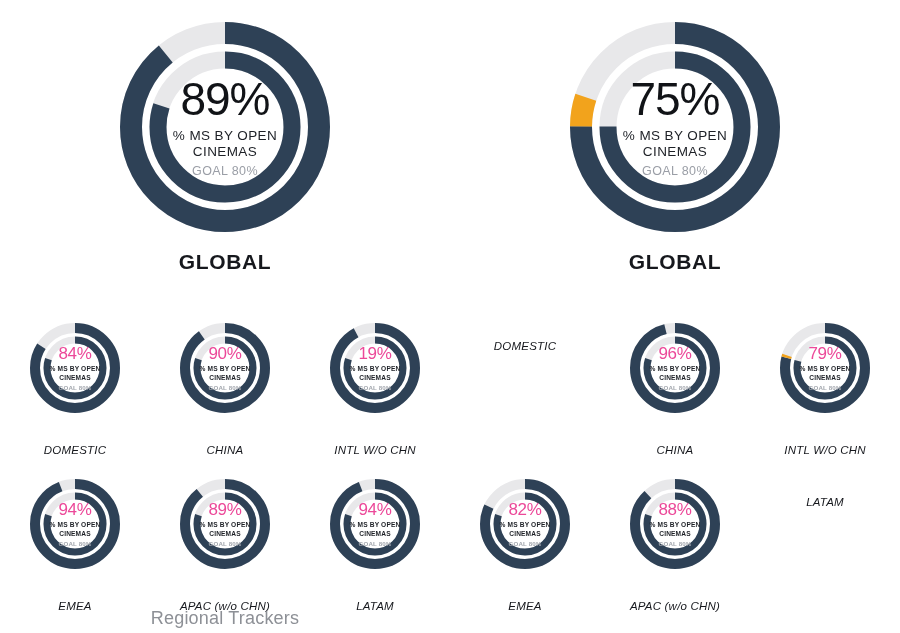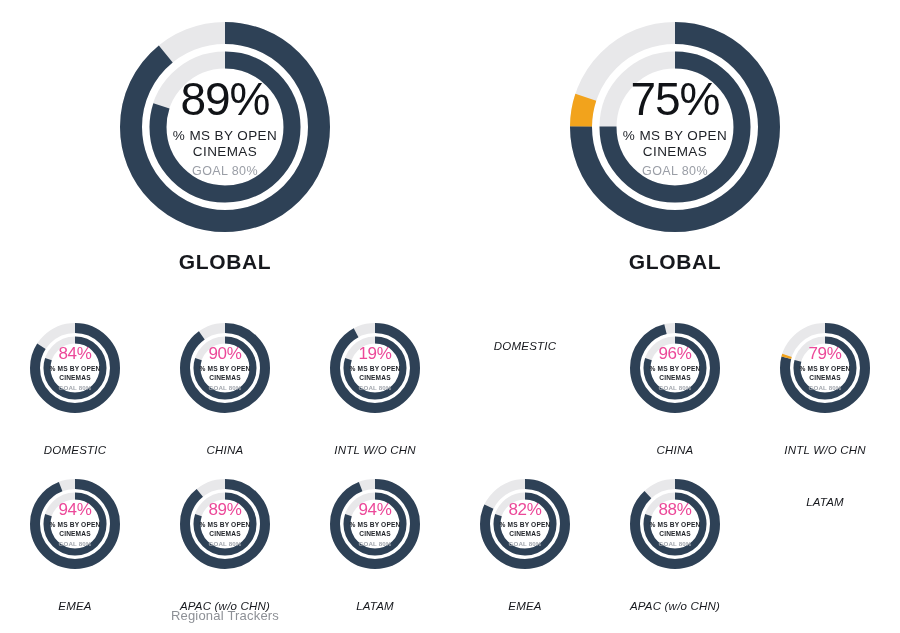--- a/index.html
+++ b/index.html
@@ -59,21 +59,21 @@
     max-width:72px;
   }
   .mini .gauge-center .goal{
     font-size:6.2px;font-weight:700;letter-spacing:.15px;color:#a2a6ad;margin-top:2px;
   }
   .tlabel{
     margin-top:24px;font-size:11.5px;letter-spacing:.2px;color:#16181d;white-space:nowrap;font-style:italic;
   }
   .caption{
     position:absolute;left:0;right:0;top:608px;text-align:center;
-    font-size:13px;color:#8d9096;letter-spacing:.2px;
+    font-size:18px;color:#8d9096;letter-spacing:.2px;
   }
 </style>
 </head>
 <body style="background: rgb(255, 255, 255);">
 
 <div class="panels">
 
   <div class="panel">
 
     <div class="hero-wrap">

